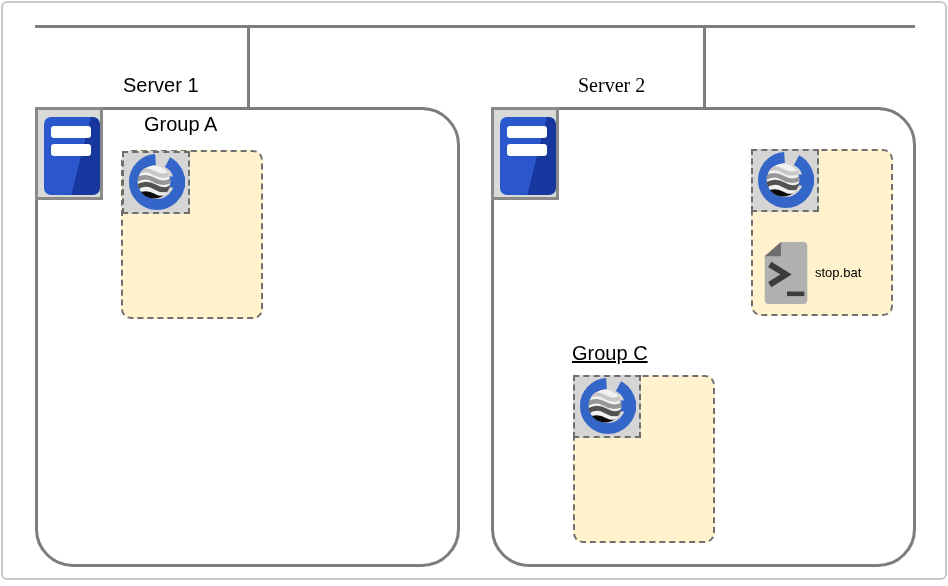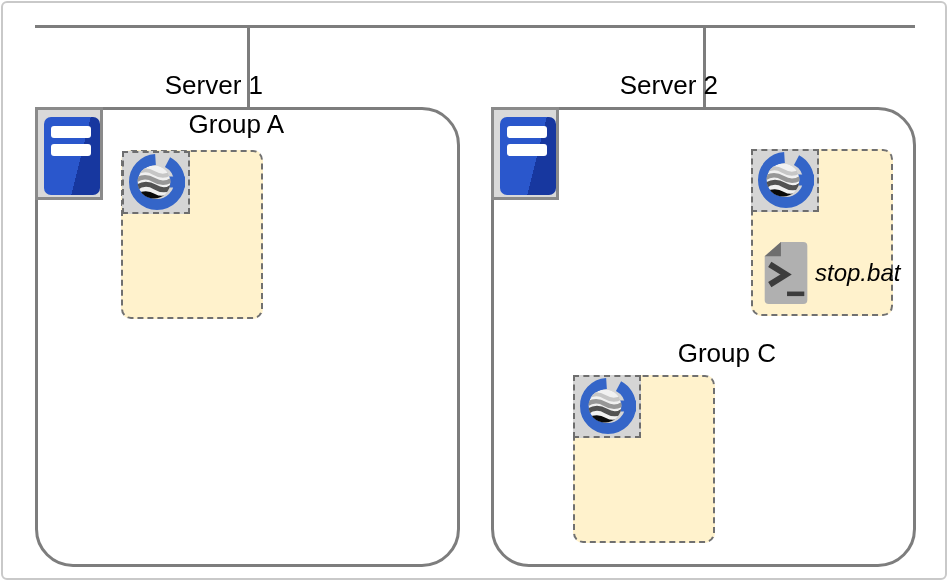--- a/index.html
+++ b/index.html
@@ -9,26 +9,26 @@
           border:2px solid #c9c9c9;border-radius:6px;background:#fff;}
 
   
   .line{position:absolute;background:#7d7d7d;}
   .bus{left:32px;top:22px;width:880px;height:3px;}
   .drop{width:3px;height:81px;top:23px;}
   .drop1{left:244px;}
   .drop2{left:700px;}
 
   
-  .lbl{position:absolute;font-size:26px;line-height:24px;text-align:right;white-space:nowrap;}
+  .lbl{position:absolute;font-size:20px;line-height:24px;text-align:left;white-space:nowrap;}
   .lbl-server1{left:120px;top:70px;width:140px;}
-  .lbl-server2{left:575px;top:70px;width:140px;}
+  .lbl-server2{left:575px;top:70px;width:140px;font-family:Liberation Serif, serif;}
   .lbl-groupA{left:141px;top:109px;width:140px;}
   .lbl-groupB{left:768px;top:114px;width:140px;}
-  .lbl-groupC{left:633px;top:338px;width:140px;}
+  .lbl-groupC{left:569px;top:338px;width:140px;text-decoration:underline;}
 
   
   .server-box{position:absolute;top:104px;width:419px;height:454px;background:#fff;
               border:3px solid #7d7d7d;border-radius:38px;}
   .server-box.s1{left:32px;}
   .server-box.s2{left:488px;}
 
   
   .host-icon{position:absolute;top:104px;width:62px;height:87px;background:#d9d9d9;
              border:3px solid #8a8a8a;z-index:3;}
@@ -51,21 +51,21 @@
   .gg-box{position:absolute;width:64px;height:59px;background:#d5d5d5;
           border:2px dashed #6e6e6e;z-index:4;}
   .gg-box.a{left:119px;top:148px;}
   .gg-box.b{left:748px;top:146px;}
   .gg-box.c{left:570px;top:372px;}
   .gg-box svg{position:absolute;left:0;top:0;}
 
   
   .script-item{position:absolute;left:757px;top:237px;width:130px;height:66px;z-index:4;}
   .script-item svg{position:absolute;left:0;top:0;}
-  .script-label{position:absolute;left:55px;top:21px;font-size:24px;line-height:24px;white-space:nowrap;font-style:italic;}
+  .script-label{position:absolute;left:55px;top:21px;font-size:13px;line-height:24px;white-space:nowrap;}
 
   .defs-holder{position:absolute;width:0;height:0;overflow:hidden;}
 </style>
 </head>
 <body>
 
 <svg class="defs-holder" aria-hidden="true">
   <defs>
     <g id="gg-logo">
       <clipPath id="sphere-clip">

